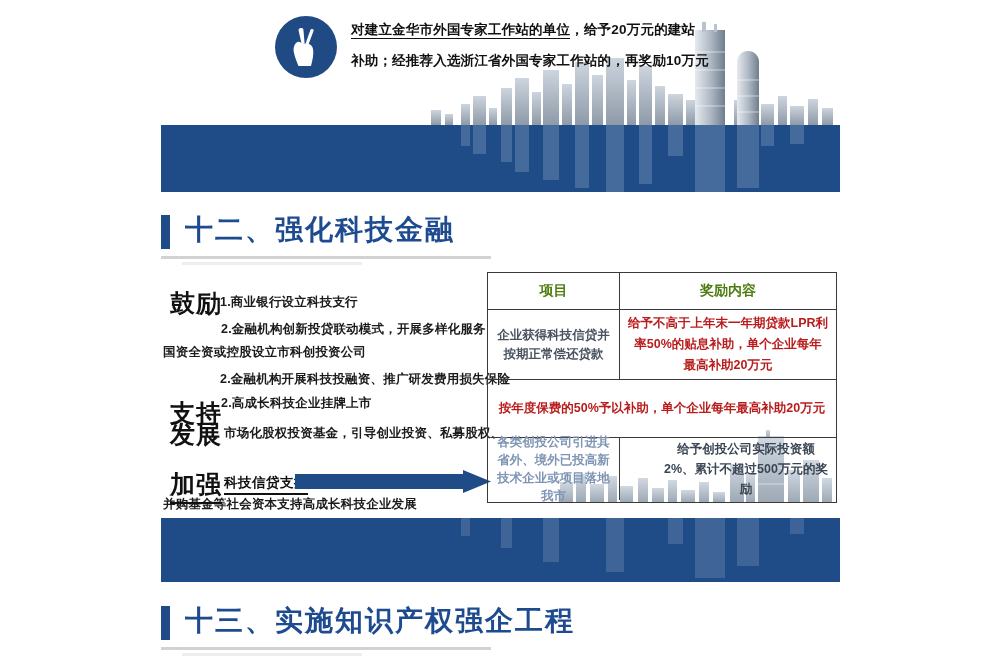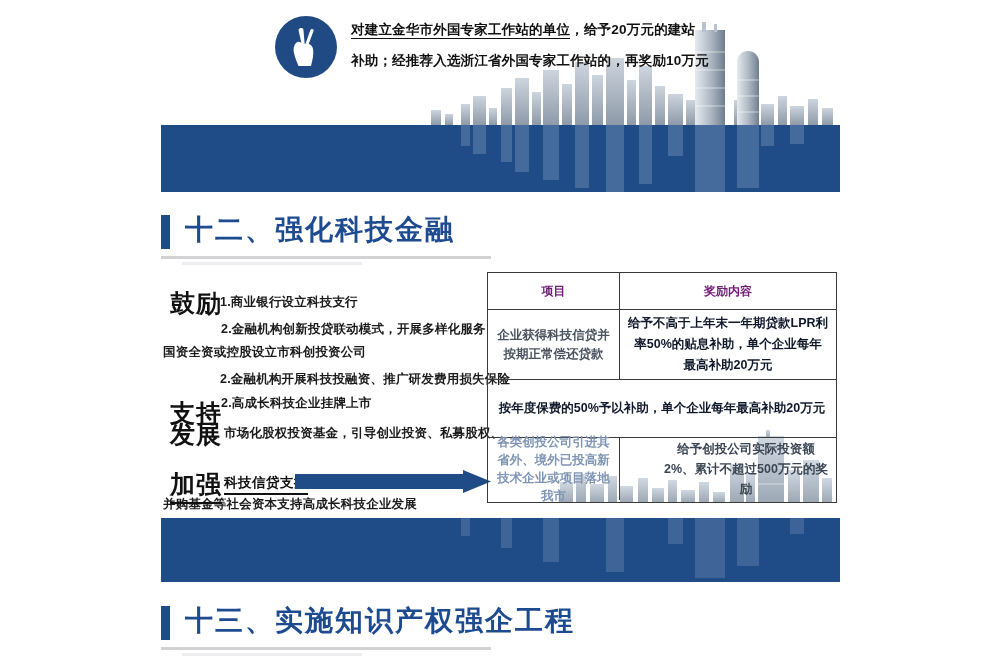--- a/index.html
+++ b/index.html
@@ -77,26 +77,26 @@
     width:132px;box-sizing:border-box;border-right:1.5px solid #3a3a3a;
     display:flex;align-items:center;justify-content:center;text-align:center;
     padding:4px 6px;
   }
   .tc-r{
     flex:1;box-sizing:border-box;
     display:flex;align-items:center;justify-content:center;text-align:center;
     padding:4px 8px;
   }
   .th{height:36px;}
-  .th .tc-l,.th .tc-r{font-size:12px;font-weight:800;color:#701a75;}
+  .th .tc-l,.th .tc-r{font-size:14px;font-weight:800;color:#4d7c0f;}
   .r1{height:70px;}
   .r2{height:58px;}
   .r3{height:63px;gap:36px;}
   .r1 .tc-l,.r2 .tc-l{font-size:12.5px;font-weight:700;color:#4a5360;line-height:19px;}
-  .r1 .tc-r,.r2 .tc-r{font-size:12.5px;font-weight:700;color:#0f172a;line-height:21px;}
+  .r1 .tc-r,.r2 .tc-r{font-size:12.5px;font-weight:700;color:#b91c1c;line-height:21px;}
   .r3 .tc-l{font-size:12.5px;font-weight:700;color:#7f95b4;line-height:18px;}
   .r3 .tc-r{font-size:12.5px;font-weight:700;color:#3b4654;line-height:20px;}
 </style>
 </head>
 <body>
 
 <div class="page">
 
   <div class="skyline-wrap sky" style="left:161px;top:0px;width:679px;height:192px;">
     <svg width="679" height="192" viewBox="0 0 679 192" xmlns="http://www.w3.org/2000/svg">

